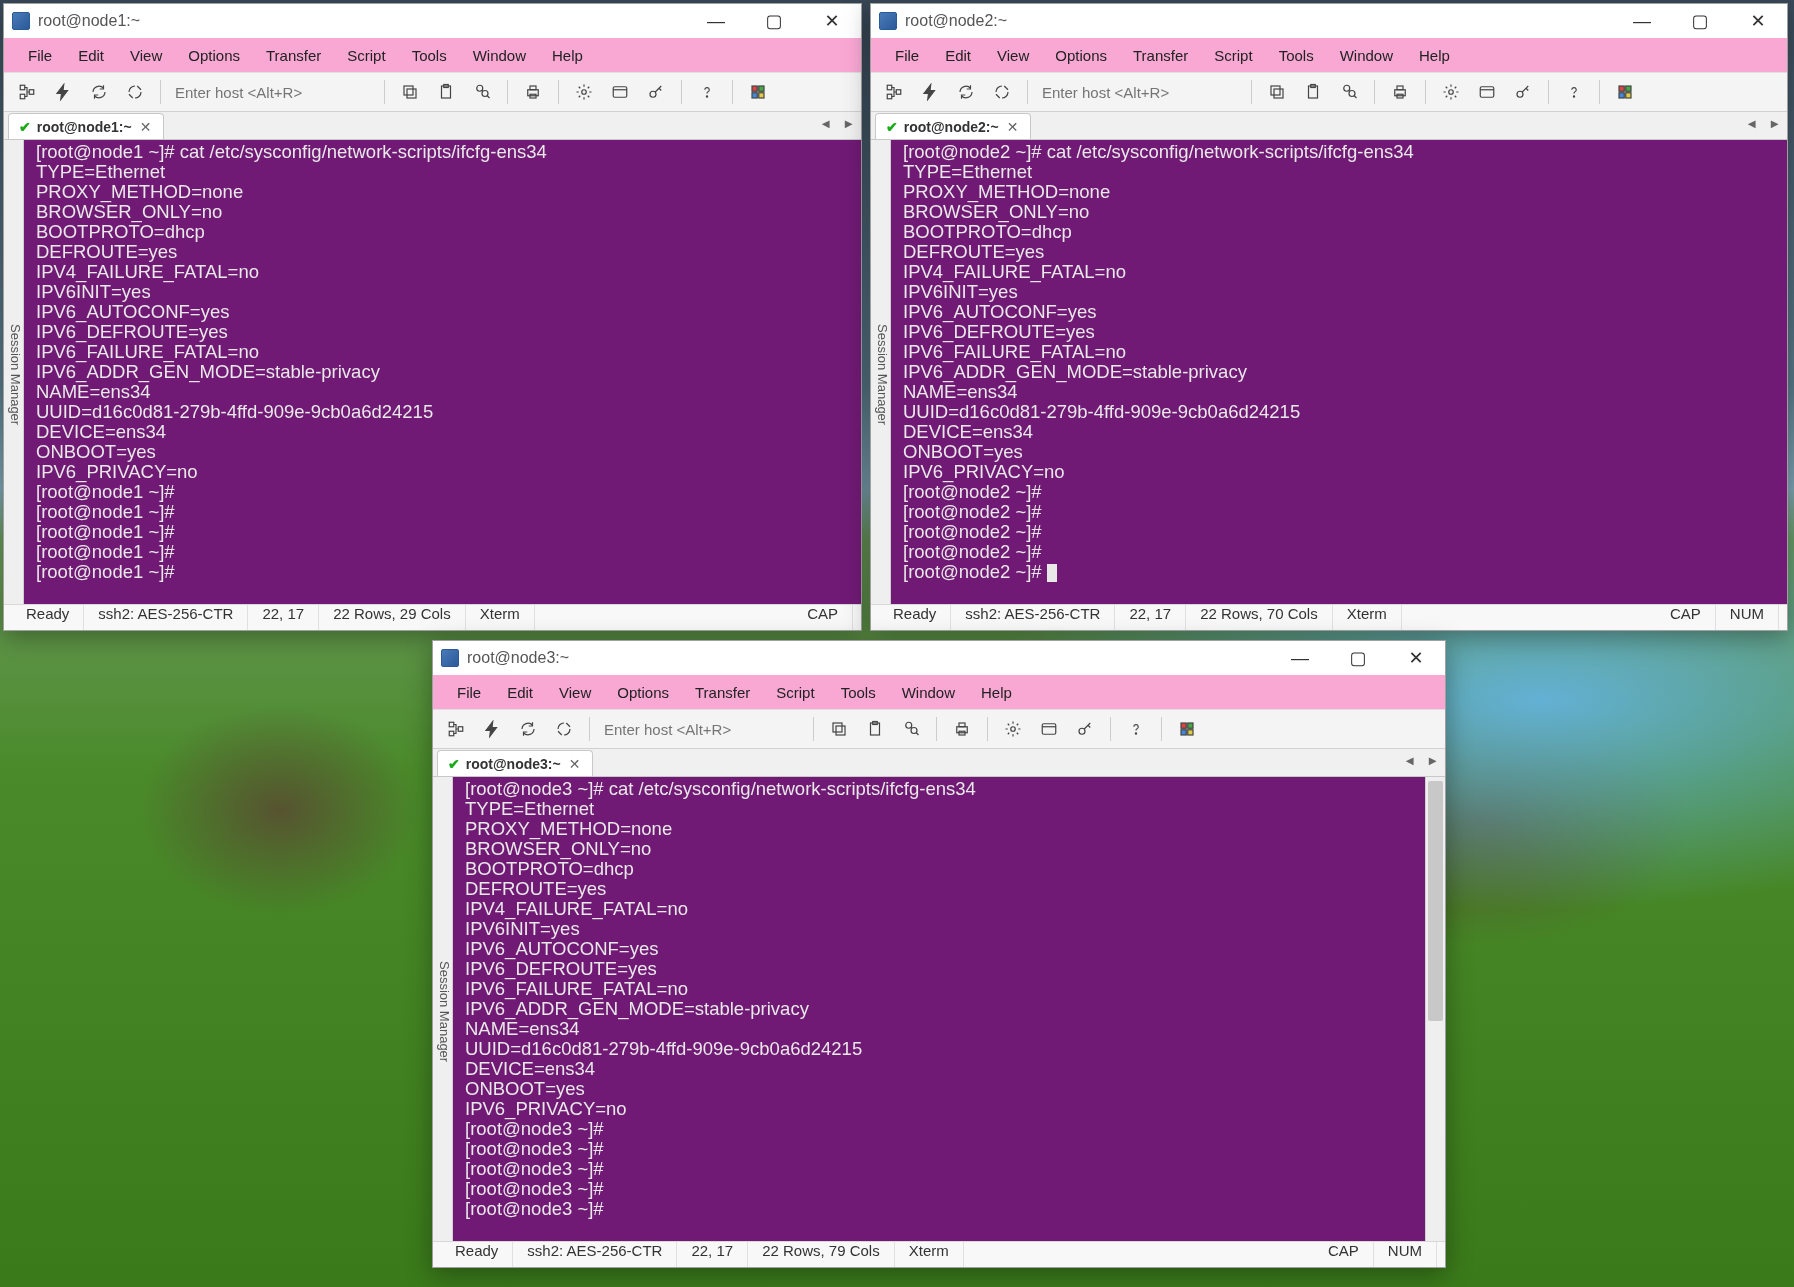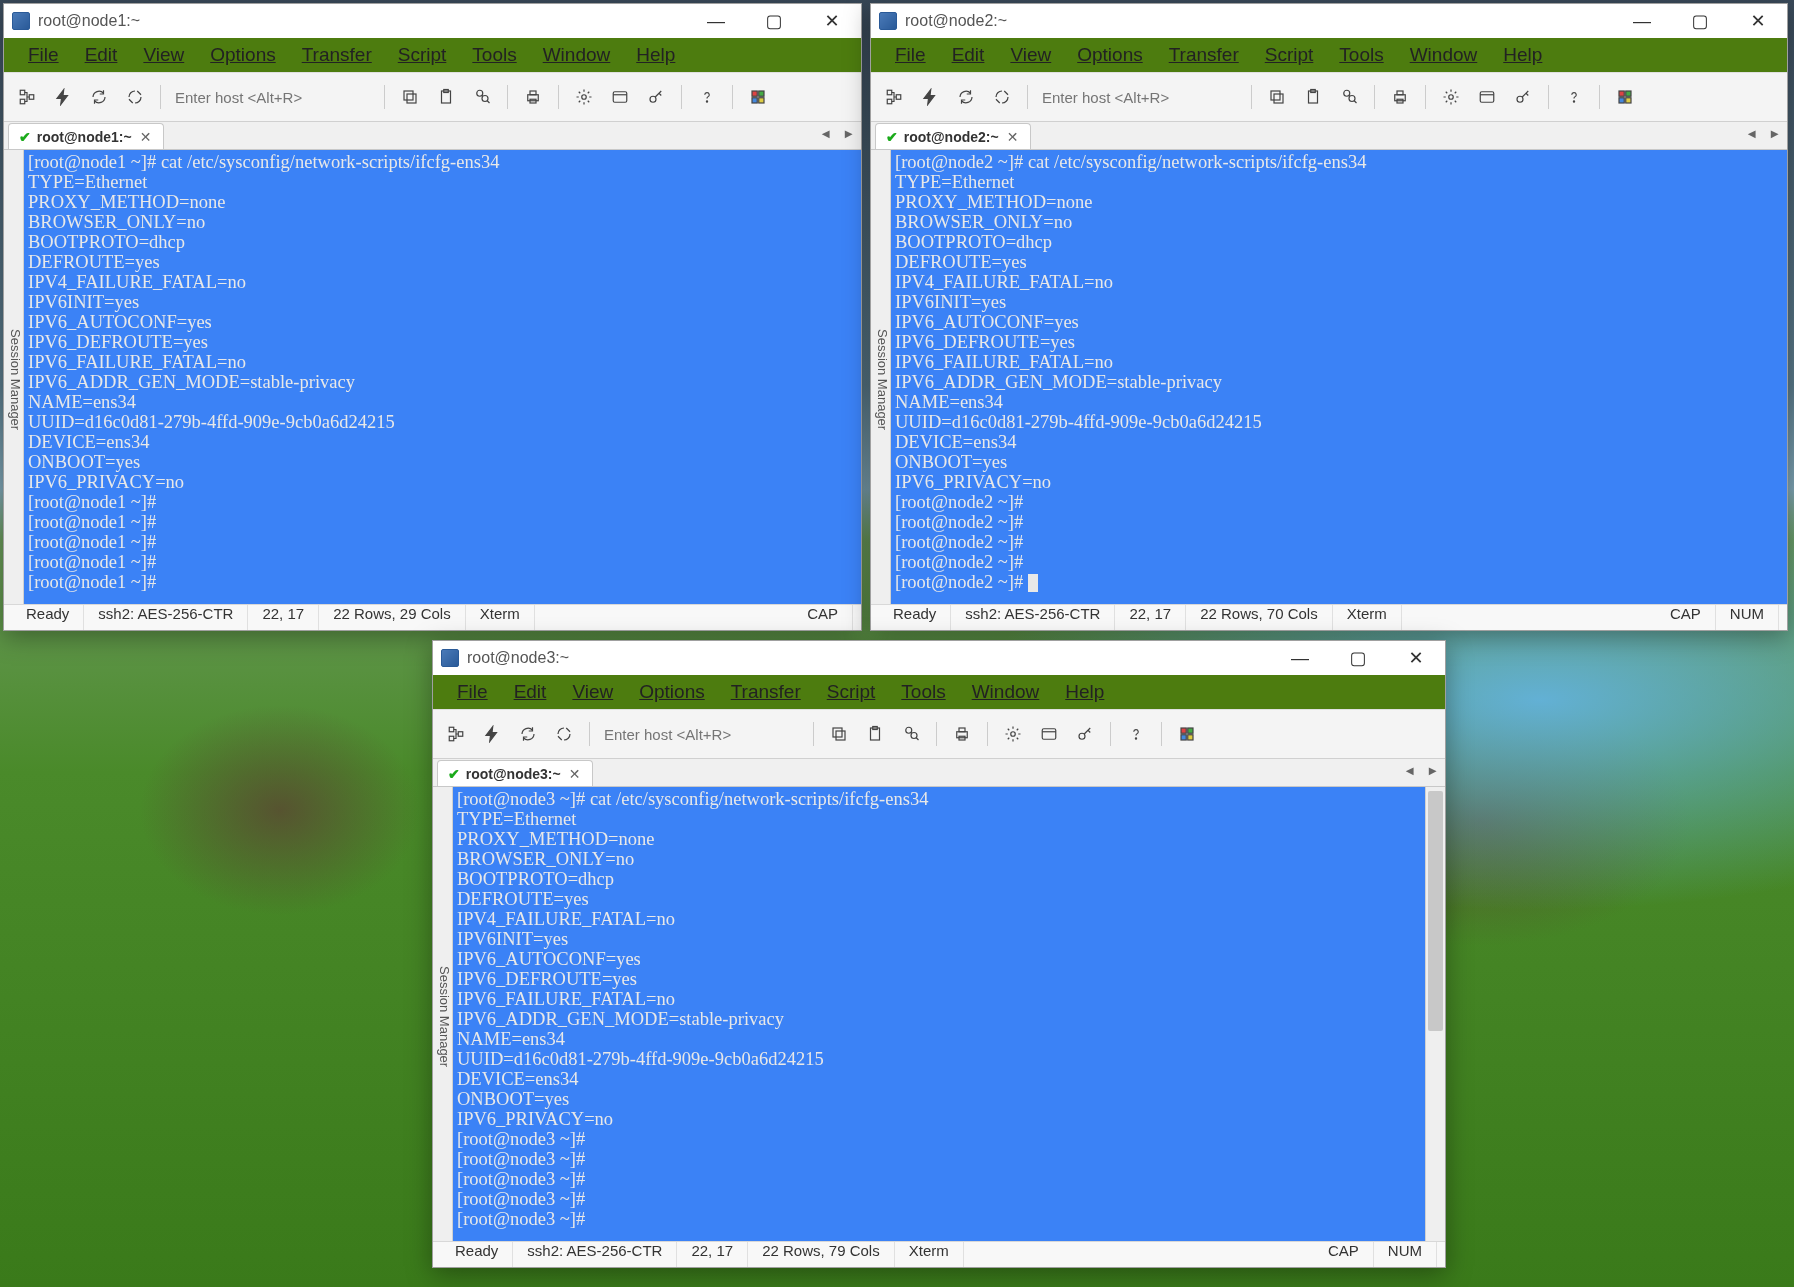--- a/index.html
+++ b/index.html
@@ -54,25 +54,25 @@
     display:inline-flex; align-items:center; justify-content:center;
   }
   .titlebar .spacer { flex: 1; }
   .winbtn {
     width: 58px; height: 34px;
     display: inline-flex; align-items: center; justify-content: center;
     color: #333; font-size: 18px;
   }
   .menubar {
     height: 34px; display: flex; align-items: center; gap: 6px;
-    padding: 0 14px; font-size: 19px; color: #222; background: #4d7c0f; text-decoration: underline;
+    padding: 0 14px; font-size: 15px; color: #222; background: #f9a8d4;
   }
   .menubar span { padding: 4px 10px; }
   .toolbar {
-    height: 50px; display: flex; align-items: center; gap: 6px;
+    height: 40px; display: flex; align-items: center; gap: 6px;
     padding: 16px 8px; background: #f4f4f4; border-top:1px solid #e0e0e0; border-bottom:1px solid #d0d0d0;
   }
   .tbtn {
     width: 30px; height: 30px; display:inline-flex; align-items:center; justify-content:center;
     color:#444; font-size:18px; border-radius:3px;
   }
   .tbtn svg { width:18px; height:18px; stroke:#444; fill:none; stroke-width:1.6; }
   .tsep { width:1px; height:24px; background:#ccc; margin:0 4px; }
   .hostinput {
     flex:0 0 170px; height:26px; border:none; background:transparent;
@@ -95,24 +95,24 @@
   }
   .workarea { flex:1; display:flex; min-height:0; }
   .sidestrip {
     width:20px; background:#efefef; border-right:1px solid #d0d0d0;
     display:flex; align-items:flex-start; justify-content:center;
     writing-mode:vertical-rl; text-orientation:mixed;
     font-size:13px; color:#555; padding-top:6px;
     font-family:"Segoe UI",sans-serif;
   }
   .term {
-    flex:1; background:#3b82f6; color:#e8e8e8;
-    font-family:Liberation Serif, serif;
+    flex:1; background:#701a75; color:#e8e8e8;
+    font-family:Liberation Sans, sans-serif;
     font-size:18.5px; line-height:20px;
-    padding:2px 4px; white-space:pre; overflow:hidden;
+    padding:2px 12px; white-space:pre; overflow:hidden;
   }
   .term .cursor {
     display:inline-block; width:10px; height:18px; background:#e8e8e8; vertical-align:text-bottom;
   }
   .scrolltrack {
     width:20px; background:#efefef; border-left:1px solid #d0d0d0;
     position:relative;
   }
   .scrolltrack .thumb {
     position:absolute; left:2px; right:2px; background:#c8c8c8; border-radius:2px;

